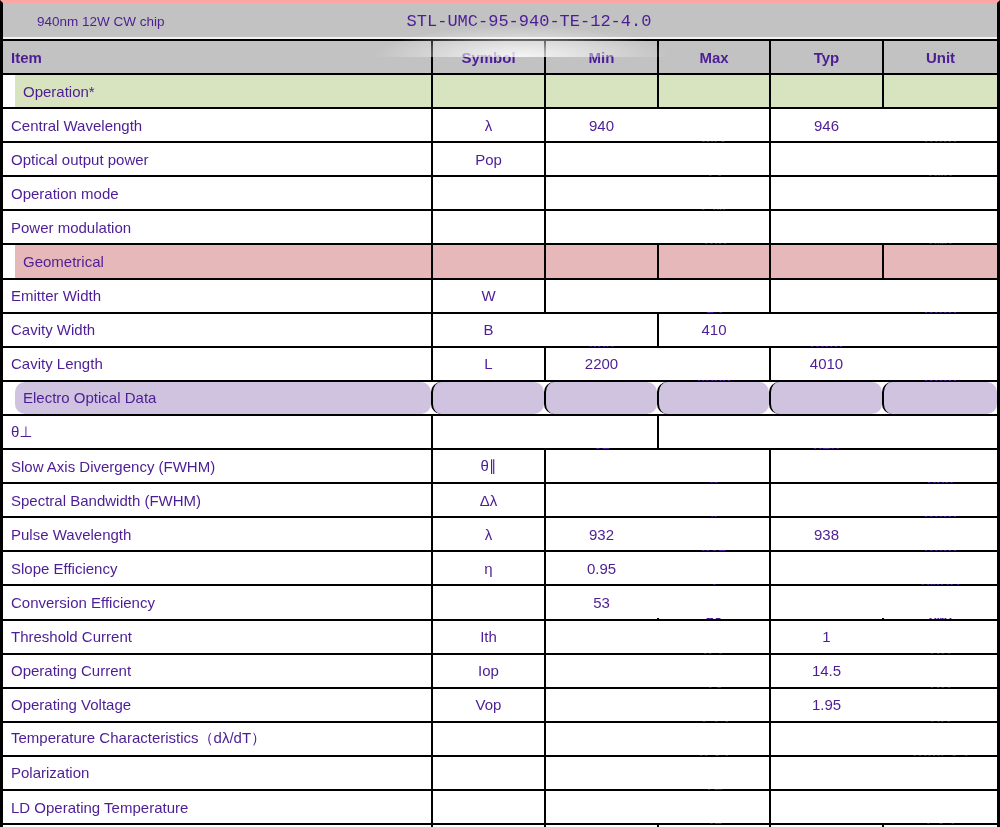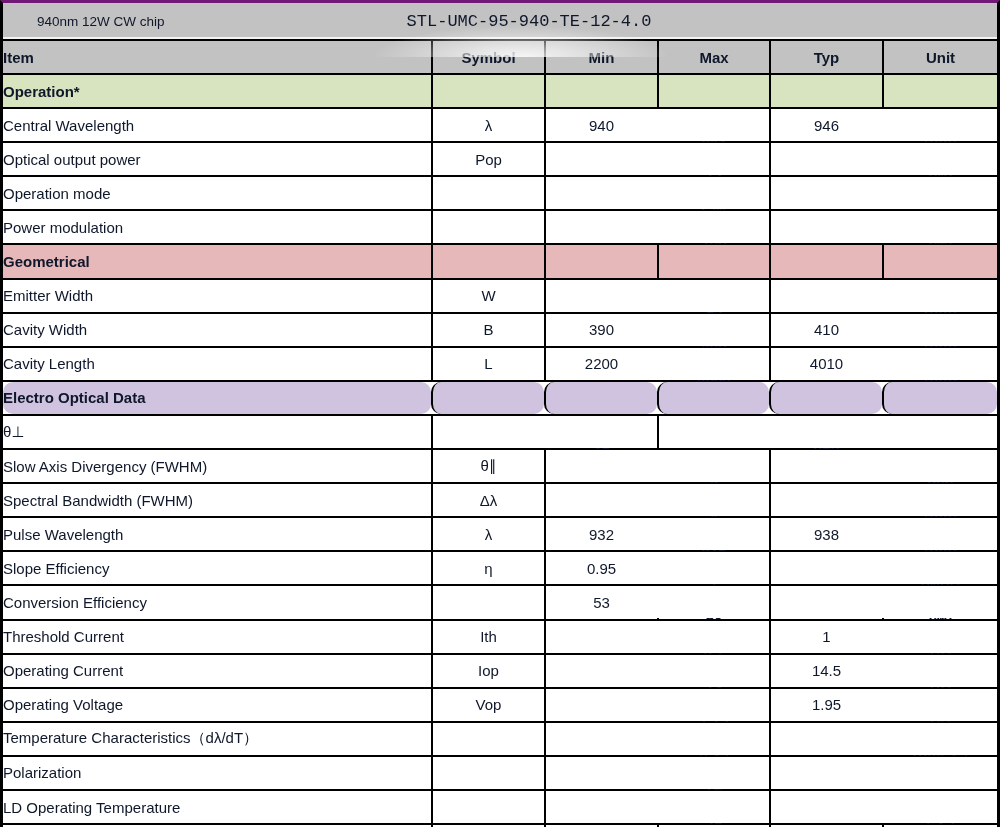--- a/index.html
+++ b/index.html
@@ -3,24 +3,24 @@
 <meta charset="utf-8">
 <style>
   html,body{margin:0;padding:0;background:#ffffff;}
   .sheet{
     position:relative;
     width:1000px;height:827px;
     box-sizing:border-box;
     background:#ffffff;
     border-left:3px solid #000;
     border-right:3px solid #000;
-    border-top:3px solid #701a75;
+    border-top:3px solid #fca5a5;
     overflow:hidden;
     font-family:"Liberation Sans","DejaVu Sans",sans-serif;
-    color:#0f172a;
+    color:#4c1d95;
   }
   
   .title-row{
     position:relative;
     height:36px;
     background:#c2c2c2;
     border-bottom:2px solid #000;
     box-shadow:inset 0 -2px 0 #f2f2f2;
   }
   .chip-label{
@@ -54,26 +54,26 @@
   .head-row{
     height:32px;
     background:#c2c2c2;
   }
   .c{
     display:flex;align-items:center;justify-content:center;
     font-size:15px;
     overflow:hidden;white-space:nowrap;
     border-left:2px solid #000;
   }
-  .c:first-child{border-left:none;justify-content:flex-start;}
+  .c:first-child{border-left:none;justify-content:flex-start;padding-left:8px;}
   .head-row .c{font-weight:bold;}
   .head-row .c:first-child{justify-content:flex-start;}
   .typ,.unit{font-weight:bold;margin-top:32px;}
   .b{font-weight:normal;}
-  .section .c:first-child{font-weight:bold;}
+  .section .c:first-child{font-weight:normal;margin-left:12px;}
   .sec-green .c{background:#d8e3c0;}
   .sec-pink  .c{background:#e7b8ba;}
   .sec-purple .c{background:#cfc3df;border-radius:10px;}
   .partial{
     height:6px;background:#fff;border-bottom:none;
   }
 </style>
 </head>
 <body>
 
@@ -153,21 +153,20 @@
     <div class="c sym">W</div>
     <div class="c min"></div>
     <div class="c typ">95</div>
     <div class="c max"></div>
     <div class="c unit">[μm]</div>
   </div>
 
   <div class="row">
     <div class="c item">Cavity Width</div>
     <div class="c sym">B</div>
-    <div class="c min">390</div>
     <div class="c typ">400</div>
     <div class="c max">410</div>
     <div class="c unit">[μm]</div>
   </div>
 
   <div class="row">
     <div class="c item">Cavity Length</div>
     <div class="c sym">L</div>
     <div class="c min">2200</div>
     <div class="c typ">4000</div>

